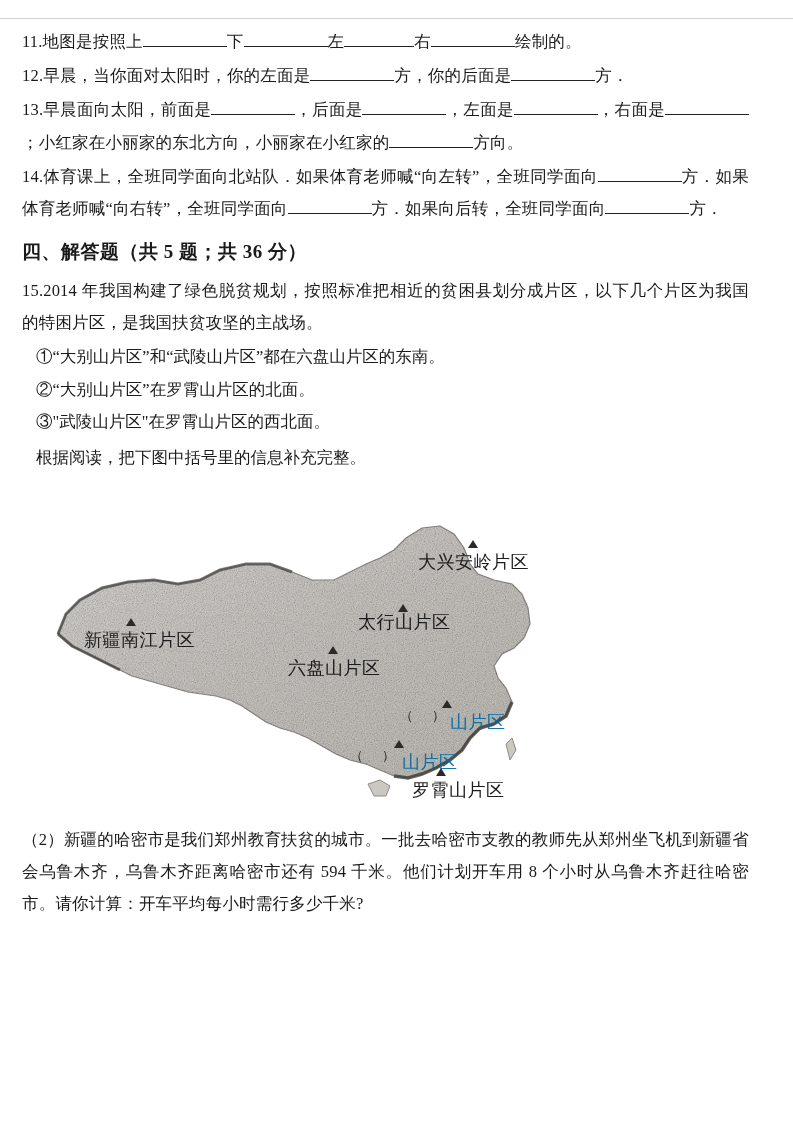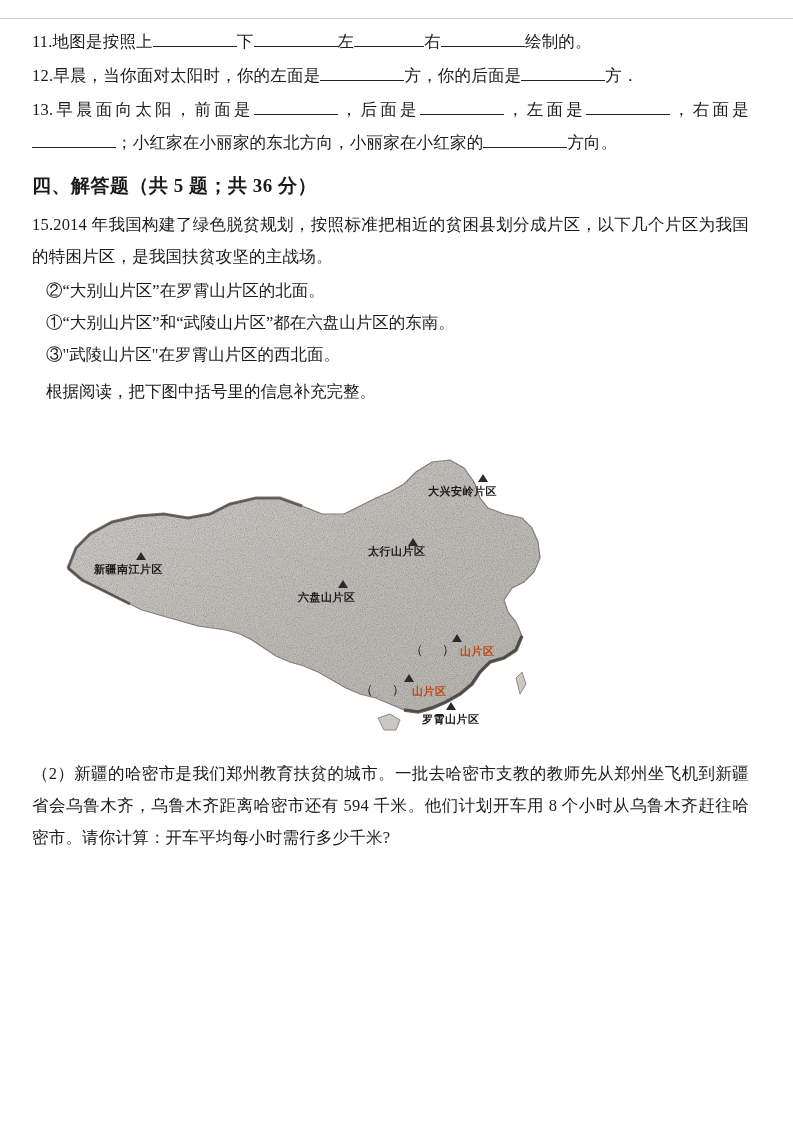--- a/index.html
+++ b/index.html
@@ -13,21 +13,21 @@
     font-family: "Liberation Serif", "DejaVu Serif", serif;
     color: #1a1a1a;
     position: relative;
     overflow: hidden;
   }
   .page {
     position: relative;
     width: 793px;
     height: 986px;
     box-sizing: border-box;
-    padding: 26px 44px 0 32px;
+    padding: 26px 44px 0 22px;
   }
   .topline {
     position: absolute;
     left: 0;
     top: 18px;
     width: 793px;
     height: 1px;
     background: #cfcfcf;
   }
   p.q {
@@ -61,29 +61,29 @@
     width: 560px;
     height: 330px;
     margin: 14px 0 6px 28px;
   }
   .map-canvas {
     position: absolute;
     inset: 0;
   }
   .map-label {
     position: absolute;
-    font-size: 11px;
-    font-weight: bold;
+    font-size: 18px;
+    font-weight: normal;
     color: #1c1c1c;
     font-family: "Liberation Serif", serif;
     white-space: nowrap;
     letter-spacing: 0.5px;
     text-align: right;
   }
-  .map-label.faint { color: #c2410c; opacity: .92; }
+  .map-label.faint { color: #0369a1; opacity: .92; }
   .tri {
     position: absolute;
     width: 0; height: 0;
     border-left: 5px solid transparent;
     border-right: 5px solid transparent;
     border-bottom: 8px solid #2a2a2a;
   }
   .paren {
     position: absolute;
     font-size: 13px;
@@ -105,27 +105,30 @@
   </p>
 
   <p class="q">
     <span>12.早晨，当你面对太阳时，你的左面是</span><span class="blank b-long"></span><span>方，你的后面是</span><span class="blank b-long"></span><span>方．</span>
   </p>
 
   <p class="q">
     <span>13.早晨面向太阳，前面是</span><span class="blank b-long"></span><span>，后面是</span><span class="blank b-long"></span><span>，左面是</span><span class="blank b-long"></span><span>，右面是</span><span class="blank b-long"></span><span>；小红家在小丽家的东北方向，小丽家在小红家的</span><span class="blank b-long"></span><span>方向。</span>
   </p>
 
+  <p class="q">
+    <span>14.体育课上，全班同学面向北站队．如果体育老师喊“向左转”，全班同学面向</span><span class="blank b-long"></span><span>方．如果体育老师喊“向右转”，全班同学面向</span><span class="blank b-long"></span><span>方．如果向后转，全班同学面向</span><span class="blank b-long"></span><span>方．</span>
+  </p>
 
   <div class="section-title">四、解答题（共 5 题；共 36 分）</div>
 
   <p class="q">15.2014 年我国构建了绿色脱贫规划，按照标准把相近的贫困县划分成片区，以下几个片区为我国的特困片区，是我国扶贫攻坚的主战场。</p>
 
+  <p class="sub small-indent">①“大别山片区”和“武陵山片区”都在六盘山片区的东南。</p>
   <p class="sub small-indent">②“大别山片区”在罗霄山片区的北面。</p>
-  <p class="sub small-indent">①“大别山片区”和“武陵山片区”都在六盘山片区的东南。</p>
   <p class="sub small-indent">③"武陵山片区"在罗霄山片区的西北面。</p>
   <p class="sub small-indent" style="margin-top:4px;">根据阅读，把下图中括号里的信息补充完整。</p>
 
   <div class="figure">
     <svg class="map-canvas" viewBox="0 0 560 330">
       <defs>
         <linearGradient id="landg" x1="0" y1="0" x2="1" y2="1">
           <stop offset="0%" stop-color="#dcdad6"></stop>
           <stop offset="45%" stop-color="#cfccc7"></stop>
           <stop offset="100%" stop-color="#c3c0ba"></stop>

